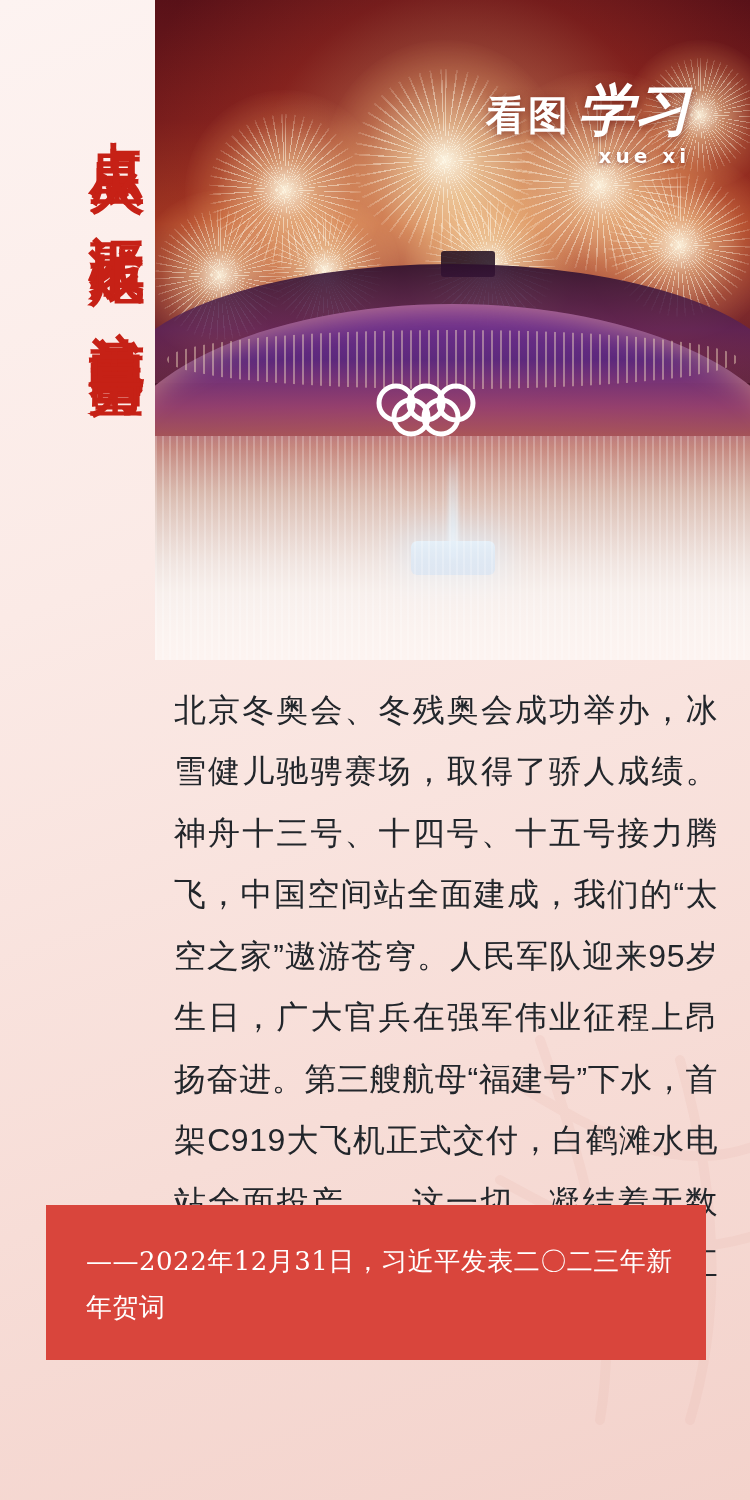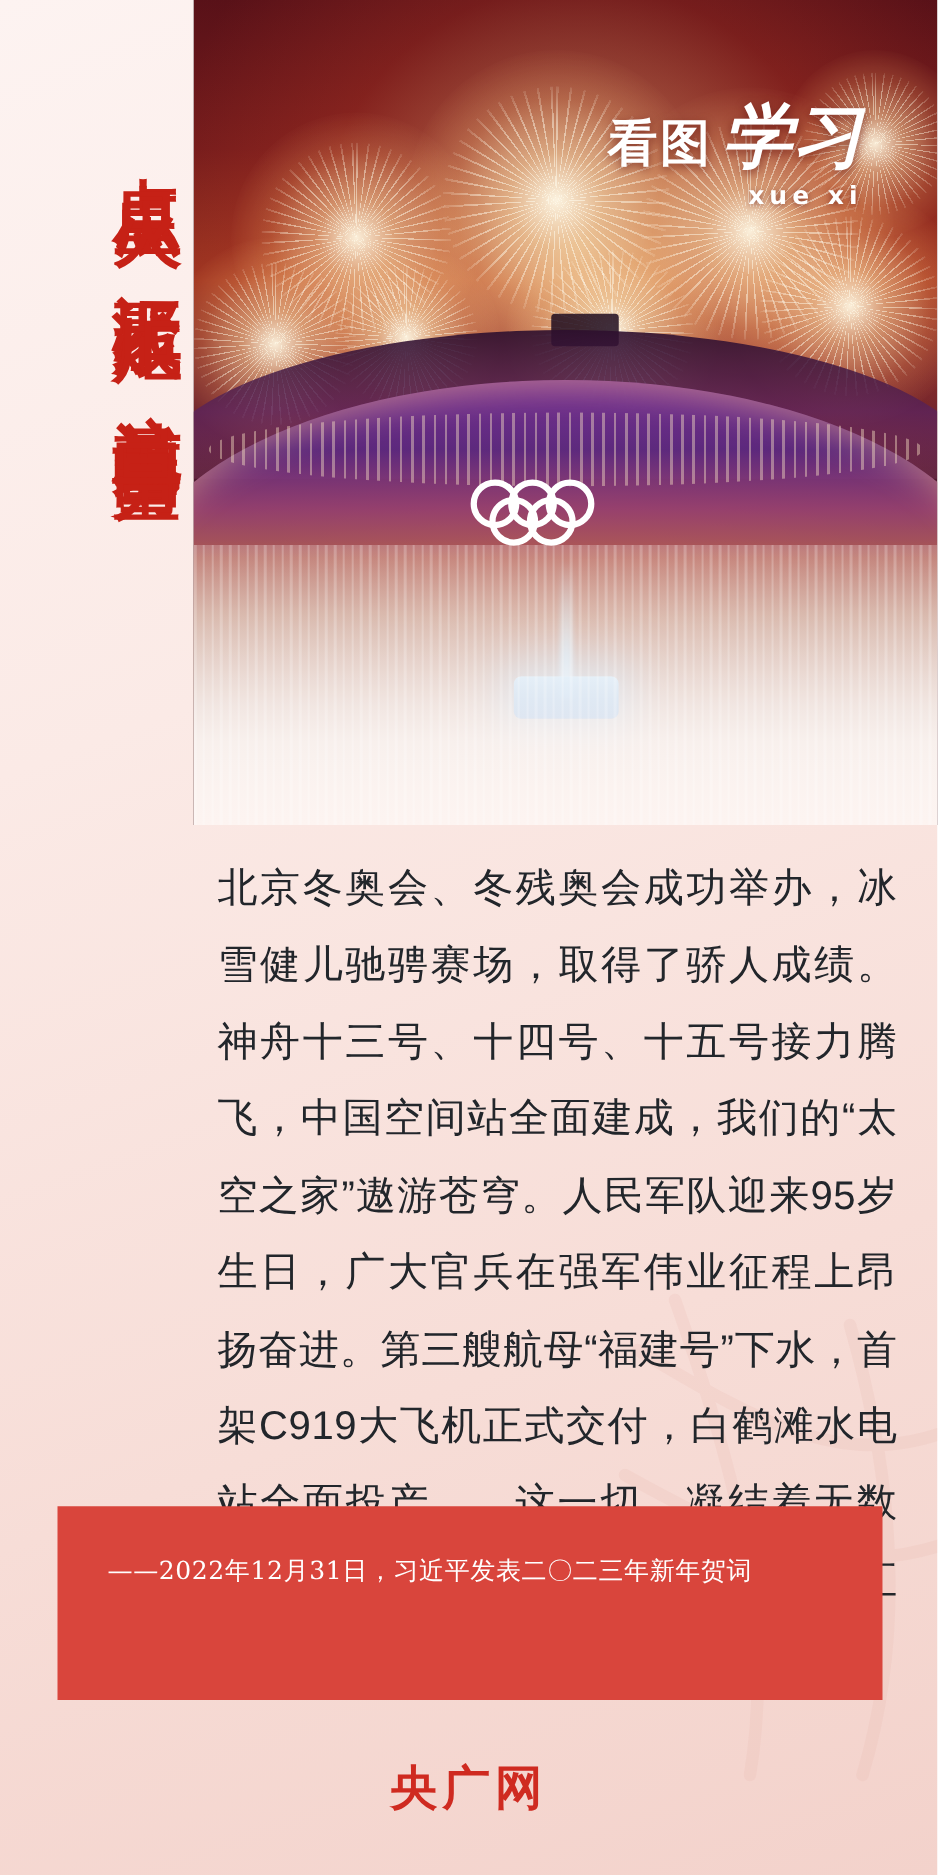--- a/index.html
+++ b/index.html
@@ -223,21 +223,21 @@
     background: #d9453c;
     z-index: 5;
   }
   .source-text {
     position: absolute;
     left: 40px;
     top: 34px;
     width: 590px;
     color: #ffffff;
     font-family: "DejaVu Serif", serif;
-    font-size: 20px;
+    font-size: 26px;
     line-height: 1.75;
     letter-spacing: 0.5px;
   }
 
   
   .footer {
     position: absolute;
     left: 0;
     top: 1405px;
     width: 750px;
@@ -307,17 +307,14 @@
   </div>
 
   <div class="headline">点点星火  汇聚成炬  这就是中国力量</div>
 
   <div class="body-text">北京冬奥会、冬残奥会成功举办，冰雪健儿驰骋赛场，取得了骄人成绩。神舟十三号、十四号、十五号接力腾飞，中国空间站全面建成，我们的“太空之家”遨游苍穹。人民军队迎来95岁生日，广大官兵在强军伟业征程上昂扬奋进。第三艘航母“福建号”下水，首架C919大飞机正式交付，白鹤滩水电站全面投产……这一切，凝结着无数人的辛勤付出和汗水。点点星火，汇聚成炬，这就是中国力量!</div>
 
   <div class="source-box">
     <div class="source-text">——2022年12月31日，习近平发表二〇二三年新年贺词</div>
   </div>
 
-  <div class="footer">
-    <span class="footer-logo">央广网</span>
-  </div>
 
 </div>
 
 </body></html>

